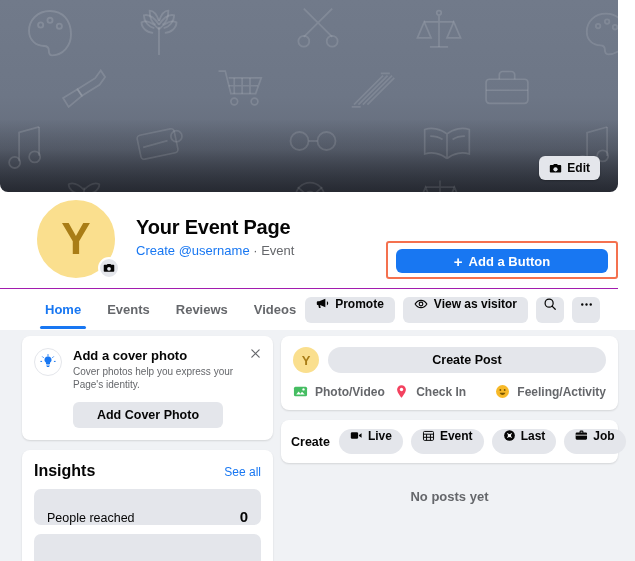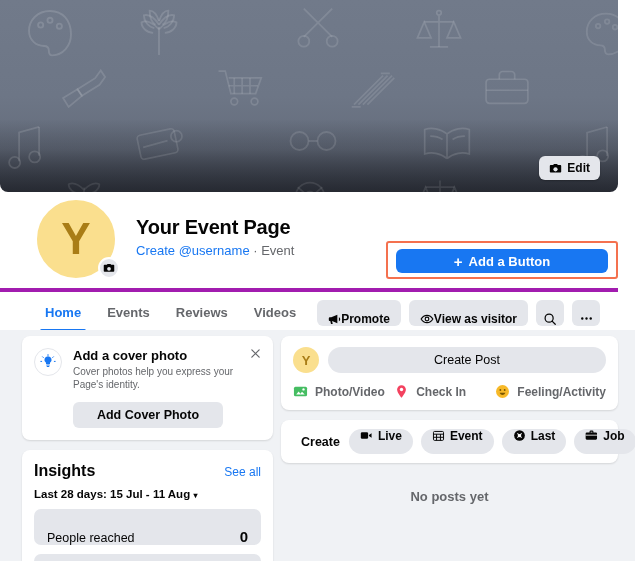--- a/index.html
+++ b/index.html
@@ -62,37 +62,37 @@
     position:absolute; left:396px; top:249px; width:212px; height:24px;
     background:#1877f2; color:#fff; border:none; border-radius:6px;
     font-size:13px; font-weight:700; font-family:"Liberation Sans", sans-serif;
     display:flex; align-items:center; justify-content:center; gap:6px; cursor:pointer;
   }
   .add-button .plus { font-size:15px; font-weight:700; line-height:1; }
 
   
   .tabbar {
     position:absolute; left:0; top:288px; width:618px; height:42px;
-    background:#fff; border-top:4px solid #a21caf;
+    background:#fff; border-top:1px solid #a21caf;
   }
   .tabs { position:absolute; left:32px; top:0; display:flex; height:42px; }
   .tab {
     display:flex; align-items:center; gap:4px; padding:0 13px; height:40px;
     font-size:13px; font-weight:600; color:#65676b; cursor:pointer; position:relative;
   }
   .tab.active { color:#1877f2; }
   .tab.active:after {
     content:""; position:absolute; left:8px; right:8px; bottom:0; height:3px;
     background:#1877f2; border-radius:2px;
   }
   .tab .caret { font-size:9px; }
   .actions { position:absolute; right:18px; top:8px; display:flex; gap:8px; align-items:center; }
   .act {
     background:#e4e6eb; border:none; border-radius:6px; height:26px; padding:0 11px;
-    display:flex; align-items:flex-end; font-size:12px; font-weight:700;
+    display:flex; align-items:flex-start; gap:6px; font-size:12px; font-weight:700;
     color:#050505; cursor:pointer; font-family:"Liberation Sans", sans-serif;
   }
   .act.icon-only { width:28px; padding:0; justify-content:center; }
 
   
   .body { position:absolute; left:0; top:330px; width:635px; height:231px; background:#f0f2f5; }
   .col-left { position:absolute; left:22px; top:6px; width:251px; }
   .col-right { position:absolute; left:281px; top:6px; width:337px; }
   .card { background:#fff; border-radius:8px; box-shadow:0 1px 2px rgba(0,0,0,.12); margin-bottom:10px; }
 
@@ -130,27 +130,27 @@
   .cp { padding:11px 12px; }
   .cp-top { display:flex; align-items:center; gap:9px; }
   .cp-av {
     width:26px; height:26px; border-radius:50%; background:#fadf8e;
     display:flex; align-items:center; justify-content:center;
     font-size:13px; font-weight:700; color:#a97d16; flex:0 0 26px;
   }
   .cp-input {
     flex:1; background:#e4e6eb; border-radius:18px; height:26px;
     display:flex; align-items:center; justify-content:center;
-    font-size:12.5px; font-weight:400; color:#050505; cursor:pointer;
+    font-size:12.5px; font-weight:700; color:#050505; cursor:pointer;
   }
   .cp-acts { display:flex; margin-top:11px; }
   .cp-act { flex:1; display:flex; align-items:center; gap:7px; font-size:12px; font-weight:600; color:#65676b; cursor:pointer; }
 
   
-  .cc { padding:9px 20px; display:flex; align-items:center; gap:8px; }
+  .cc { padding:9px 10px; display:flex; align-items:center; gap:8px; }
   .cc-label { font-size:12.5px; font-weight:600; color:#050505; margin-right:1px; }
   .chip {
     background:#e4e6eb; border-radius:14px; height:25px; padding:0 11px;
     display:flex; align-items:flex-start; gap:5px; font-size:12px; font-weight:700;
     color:#050505; cursor:pointer;
   }
 
   .noposts { text-align:center; font-size:13px; font-weight:600; color:#65676b; padding:16px 0 0; }
 </style>
 </head>
@@ -404,24 +404,20 @@
           </div>
         </div>
         <button class="tip-cta">Add Cover Photo</button>
       </div>
 
       <div class="card ins">
         <div class="ins-head">
           <div class="ins-title">Insights</div>
           <div class="ins-seeall">See all</div>
         </div>
-        <div class="ins-range">
-          <span>Last 28 days: 15 Jul - 11 Aug</span>
-          <span class="caret">▾</span>
-        </div>
         <div class="ins-row">
           <span class="ins-label">People reached</span>
           <span class="ins-val">0</span>
         </div>
         <div class="ins-row">
           
           
         </div>
       </div>
 

